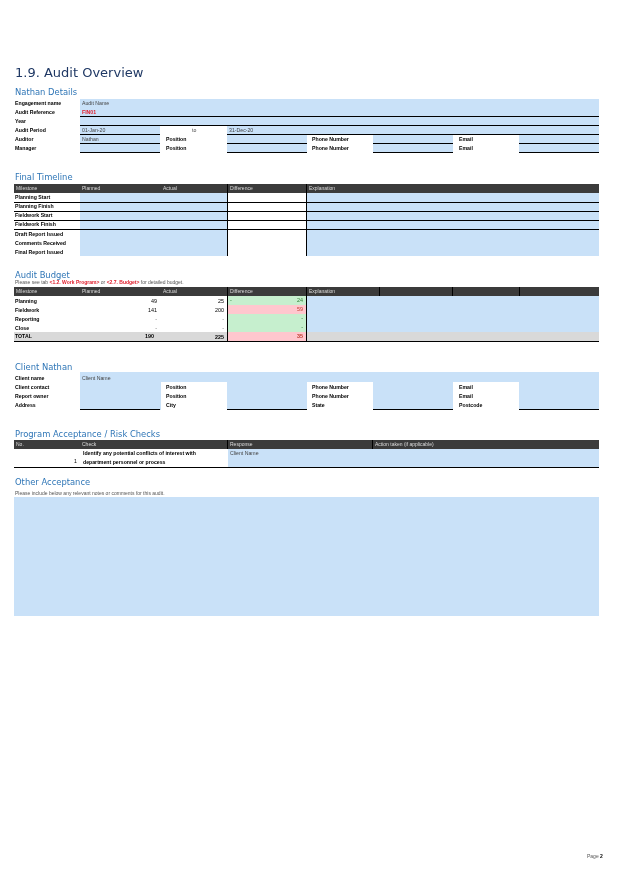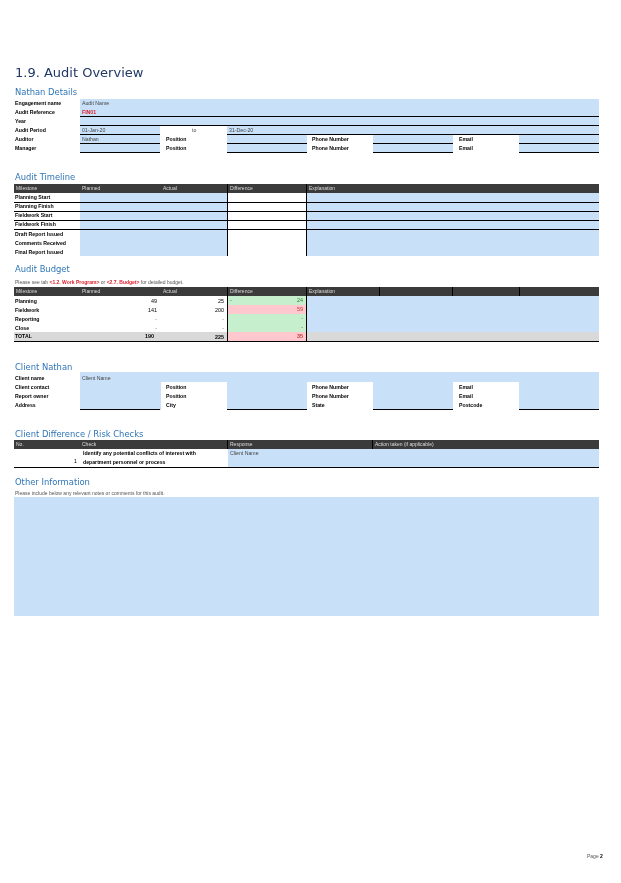--- a/index.html
+++ b/index.html
@@ -54,21 +54,21 @@
 
 <div class="abs lbl" style="left:15px;top:144px;">Manager</div>
 <div class="abs blue val bb" style="left:80px;top:144px;width:80px;height:9px;"></div>
 <div class="abs lbl" style="left:166px;top:144px;">Position</div>
 <div class="abs blue bb" style="left:227px;top:144px;width:80px;height:9px;"></div>
 <div class="abs lbl" style="left:312px;top:144px;">Phone Number</div>
 <div class="abs blue bb" style="left:373px;top:144px;width:80px;height:9px;"></div>
 <div class="abs lbl" style="left:459px;top:144px;">Email</div>
 <div class="abs blue bb" style="left:519px;top:144px;width:80px;height:9px;"></div>
 
-<div class="abs sec-title" style="left:15px;top:172px;">Audit Timeline</div>
+<div class="abs sec-title" style="left:15px;top:172px;">Final Timeline</div>
 
 <div class="abs" style="left:14px;top:184px;width:585px;height:9px;background:#3b3b3b;">
   <div class="abs hdr" style="left:0;top:0;width:66px;border:none;">Milestone</div>
   <div class="abs hdr" style="left:66px;top:0;width:81px;border:none;">Planned</div>
   <div class="abs hdr" style="left:147px;top:0;width:66px;border:none;">Actual</div>
   <div class="abs hdr" style="left:213px;top:0;width:79px;border:none;border-left:1px solid #000;">Difference</div>
   <div class="abs hdr" style="left:292px;top:0;width:293px;border:none;border-left:1px solid #000;">Explanation</div>
 </div>
 
 <div class="abs blue" style="left:80px;top:193px;width:147px;height:63px;"></div>
@@ -81,21 +81,21 @@
 <div class="abs lbl" style="left:15px;top:202px;">Planning Finish</div>
 <div class="hline" style="left:14px;top:210.5px;width:585px;"></div>
 <div class="abs lbl" style="left:15px;top:211px;">Fieldwork Start</div>
 <div class="hline" style="left:14px;top:219.5px;width:585px;"></div>
 <div class="abs lbl" style="left:15px;top:220px;">Fieldwork Finish</div>
 <div class="hline" style="left:14px;top:228.5px;width:585px;"></div>
 <div class="abs lbl" style="left:15px;top:230px;">Draft Report Issued</div>
 <div class="abs lbl" style="left:15px;top:239px;">Comments Received</div>
 <div class="abs lbl" style="left:15px;top:248px;">Final Report Issued</div>
 
-<div class="abs sec-title" style="left:15px;top:264px;">Audit Budget</div>
+<div class="abs sec-title" style="left:15px;top:270px;">Audit Budget</div>
 <div class="abs note" style="left:15px;top:279px;"><span>Please see tab </span><span class="red" style="font-weight:bold;">&lt;1.2. Work Program&gt;</span><span> or </span><span class="red" style="font-weight:bold;">&lt;2.7. Budget&gt;</span><span> for detailed budget.</span></div>
 
 <div class="abs" style="left:14px;top:287px;width:585px;height:9px;background:#3b3b3b;">
   <div class="abs hdr" style="left:0;top:0;width:66px;border:none;">Milestone</div>
   <div class="abs hdr" style="left:66px;top:0;width:81px;border:none;">Planned</div>
   <div class="abs hdr" style="left:147px;top:0;width:66px;border:none;">Actual</div>
   <div class="abs hdr" style="left:213px;top:0;width:79px;border:none;border-left:1px solid #000;">Difference</div>
   <div class="abs hdr" style="left:292px;top:0;width:73px;border:none;border-left:1px solid #000;">Explanation</div>
   <div class="abs" style="left:365px;top:0;width:1px;height:9px;background:#000;"></div>
   <div class="abs" style="left:438px;top:0;width:1px;height:9px;background:#000;"></div>
@@ -165,35 +165,35 @@
 <div class="abs" style="left:307px;top:382px;width:66px;height:28px;background:#fff;"></div>
 <div class="abs lbl" style="left:312px;top:383px;">Phone Number</div>
 <div class="abs lbl" style="left:312px;top:392px;">Phone Number</div>
 <div class="abs lbl" style="left:312px;top:401px;">State</div>
 
 <div class="abs" style="left:453px;top:382px;width:66px;height:28px;background:#fff;"></div>
 <div class="abs lbl" style="left:459px;top:383px;">Email</div>
 <div class="abs lbl" style="left:459px;top:392px;">Email</div>
 <div class="abs lbl" style="left:459px;top:401px;">Postcode</div>
 
-<div class="abs sec-title" style="left:15px;top:429px;">Client Difference / Risk Checks</div>
+<div class="abs sec-title" style="left:15px;top:429px;">Program Acceptance / Risk Checks</div>
 
 <div class="abs" style="left:14px;top:440px;width:585px;height:9px;background:#3b3b3b;">
   <div class="abs hdr" style="left:0;top:0;width:66px;border:none;">No.</div>
   <div class="abs hdr" style="left:66px;top:0;width:147px;border:none;">Check</div>
   <div class="abs hdr" style="left:213px;top:0;width:145px;border:none;border-left:1px solid #000;">Response</div>
   <div class="abs hdr" style="left:358px;top:0;width:227px;border:none;border-left:1px solid #000;">Action taken (if applicable)</div>
 </div>
 <div class="abs blue" style="left:228px;top:449px;width:371px;height:18px;"></div>
 <div class="abs val" style="left:228px;top:449px;">Client Name</div>
 <div class="abs lbl" style="left:83px;top:449px;">Identify any potential conflicts of interest with</div>
 <div class="abs lbl" style="left:83px;top:458px;">department personnel or process</div>
 <div class="abs lbl" style="left:74px;top:457px;font-weight:normal;">1</div>
 <div class="hline" style="left:14px;top:466.5px;width:585px;"></div>
 
-<div class="abs sec-title" style="left:15px;top:477px;">Other Information</div>
+<div class="abs sec-title" style="left:15px;top:477px;">Other Acceptance</div>
 <div class="abs note" style="left:15px;top:490px;">Please include below any relevant notes or comments for this audit.</div>
 <div class="abs blue" style="left:14px;top:497px;width:585px;height:119px;"></div>
 
 <div class="abs" style="left:587px;top:853px;font-size:5px;color:#555;white-space:nowrap;">
   <span>Page</span>
   <span style="font-weight:bold;color:#000;">2</span>
 </div>
 
 </body></html>

